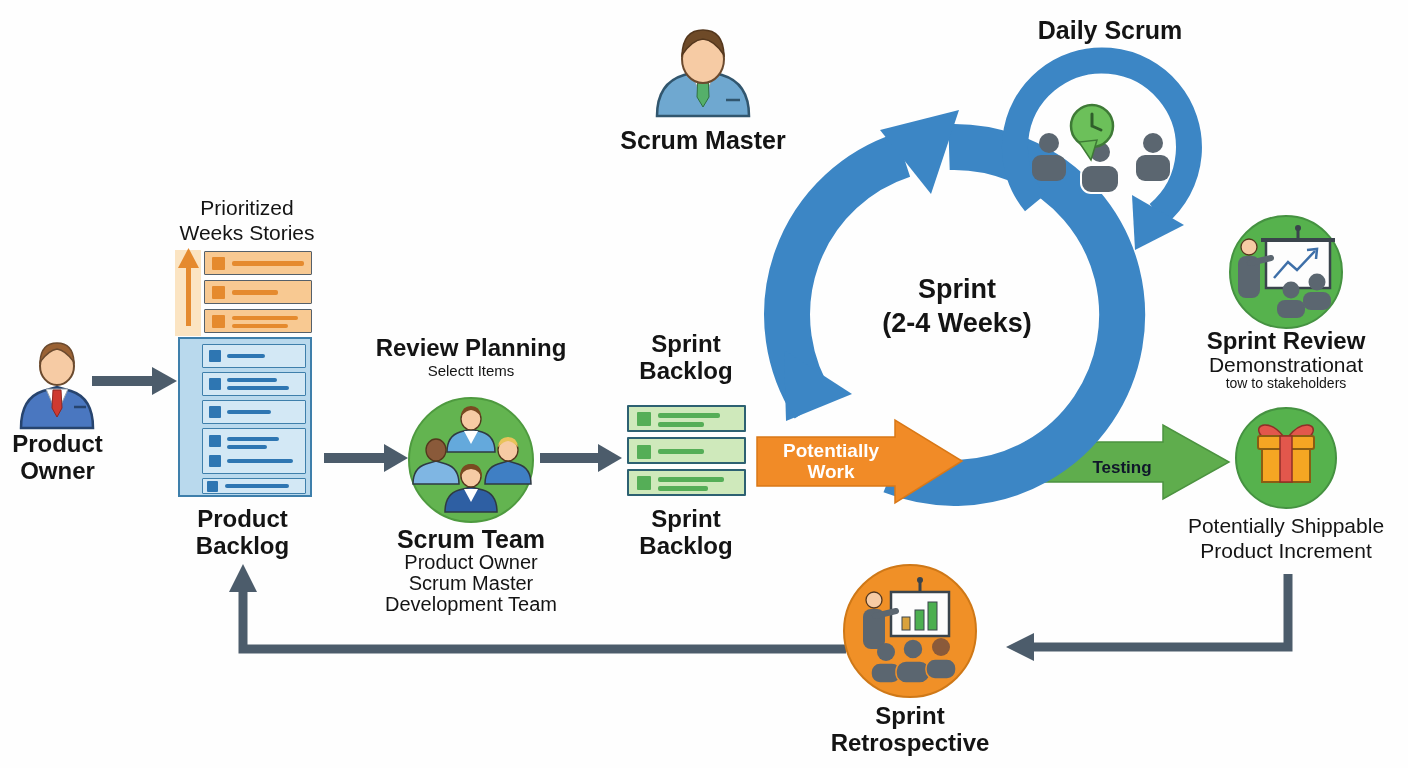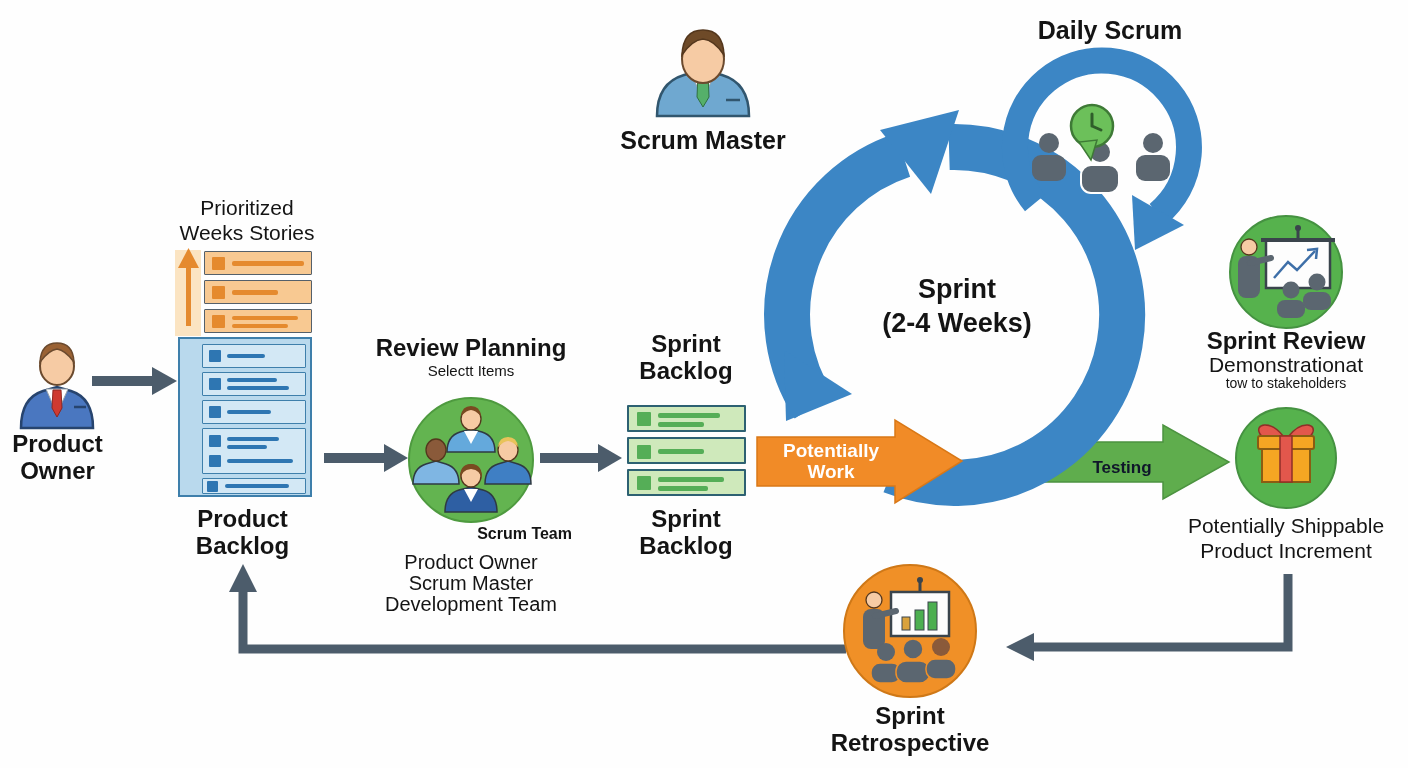--- a/index.html
+++ b/index.html
@@ -259,21 +259,21 @@
     <div>Backlog</div>
   </div>
 
   <div class="lbl b" style="left:370px;top:334px;width:202px;font-size:24px;">
     <span>Review Planning</span>
   </div>
   <div class="lbl" style="left:370px;top:362px;width:202px;font-size:15px;">
     <span>Selectt Items</span>
   </div>
 
-  <div class="lbl b" style="left:370px;top:525px;width:202px;font-size:16px;text-align:right;">
+  <div class="lbl b" style="left:370px;top:525px;width:202px;font-size:25px;">
     <span>Scrum Team</span>
   </div>
   <div class="lbl" style="left:370px;top:552px;width:202px;font-size:20px;line-height:21px;">
     <div>Product Owner</div>
     <div>Scrum Master</div>
     <div>Development Team</div>
   </div>
 
   <div class="lbl b" style="left:616px;top:330px;width:140px;font-size:24px;line-height:27px;">
     <div>Sprint</div>

